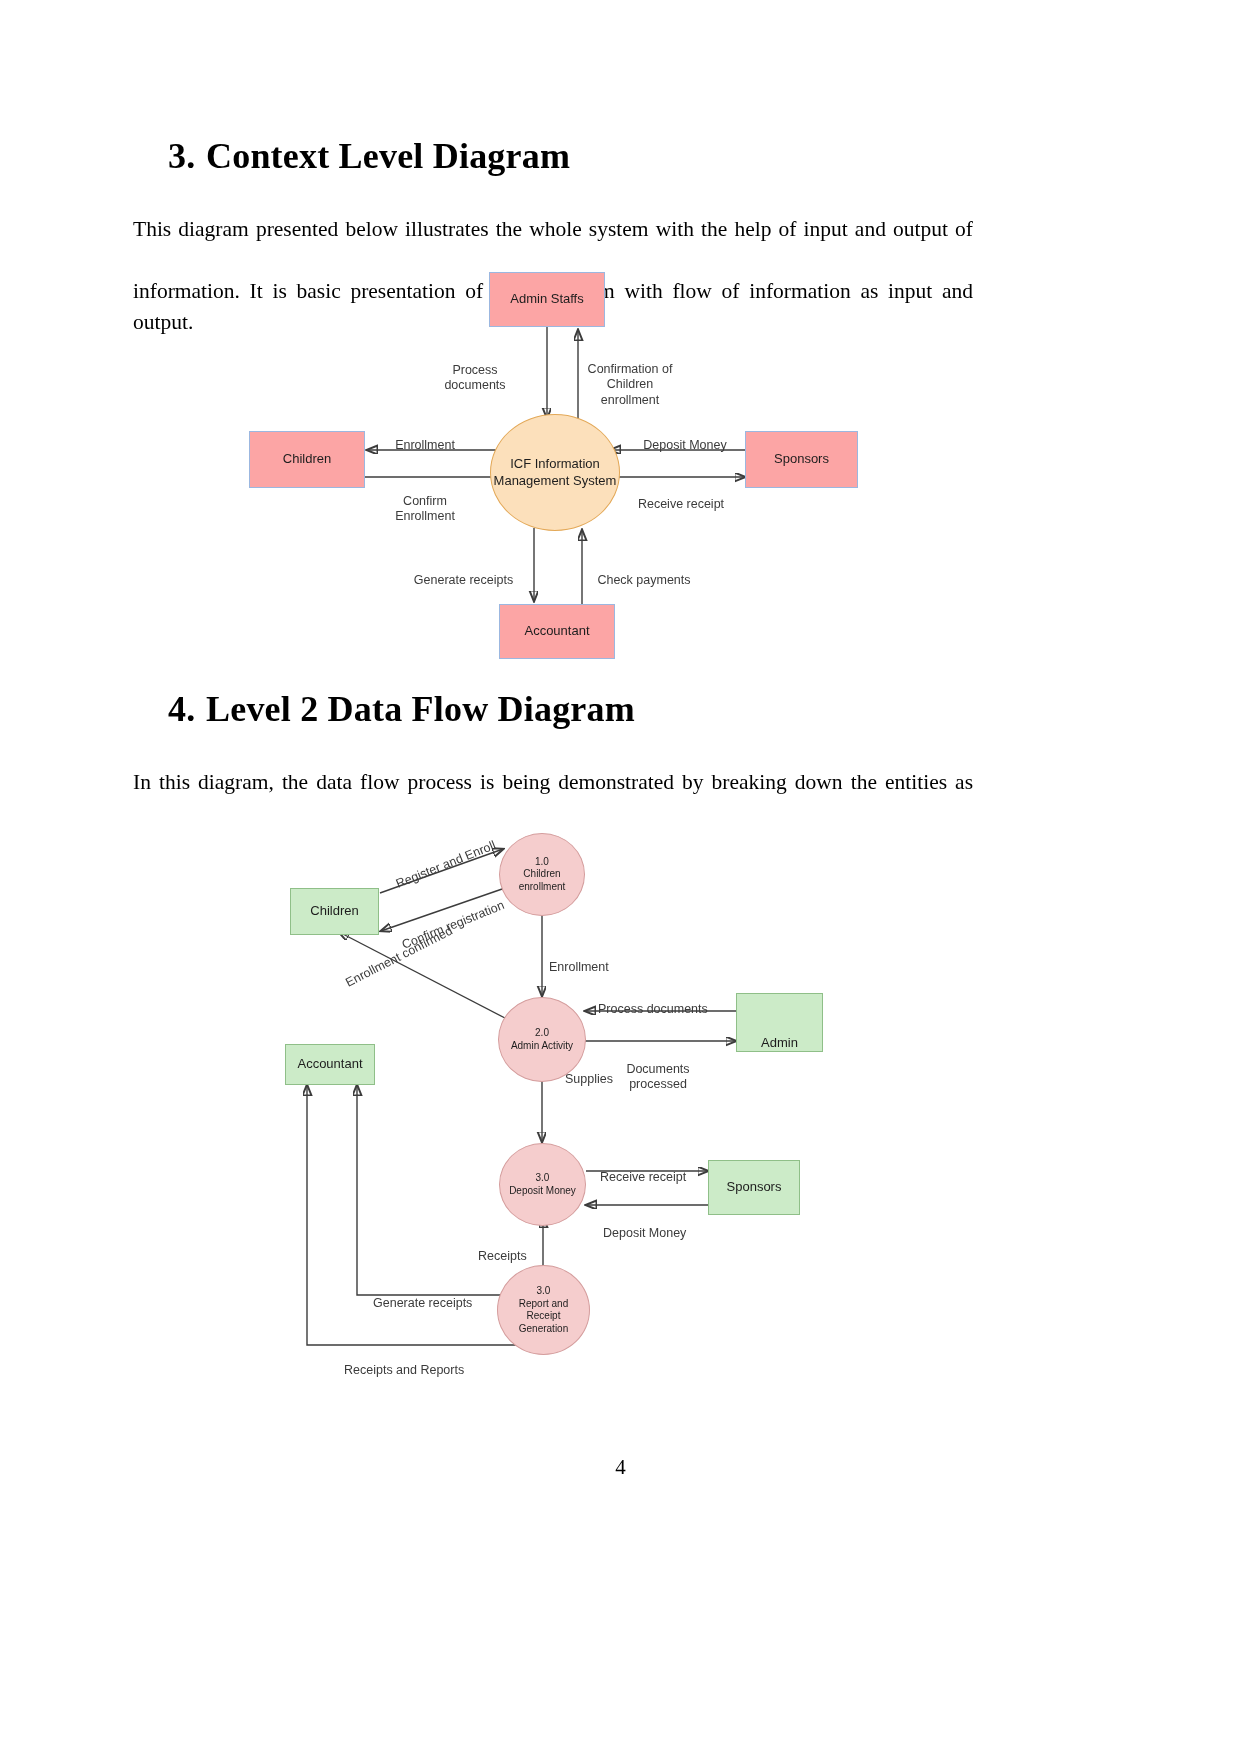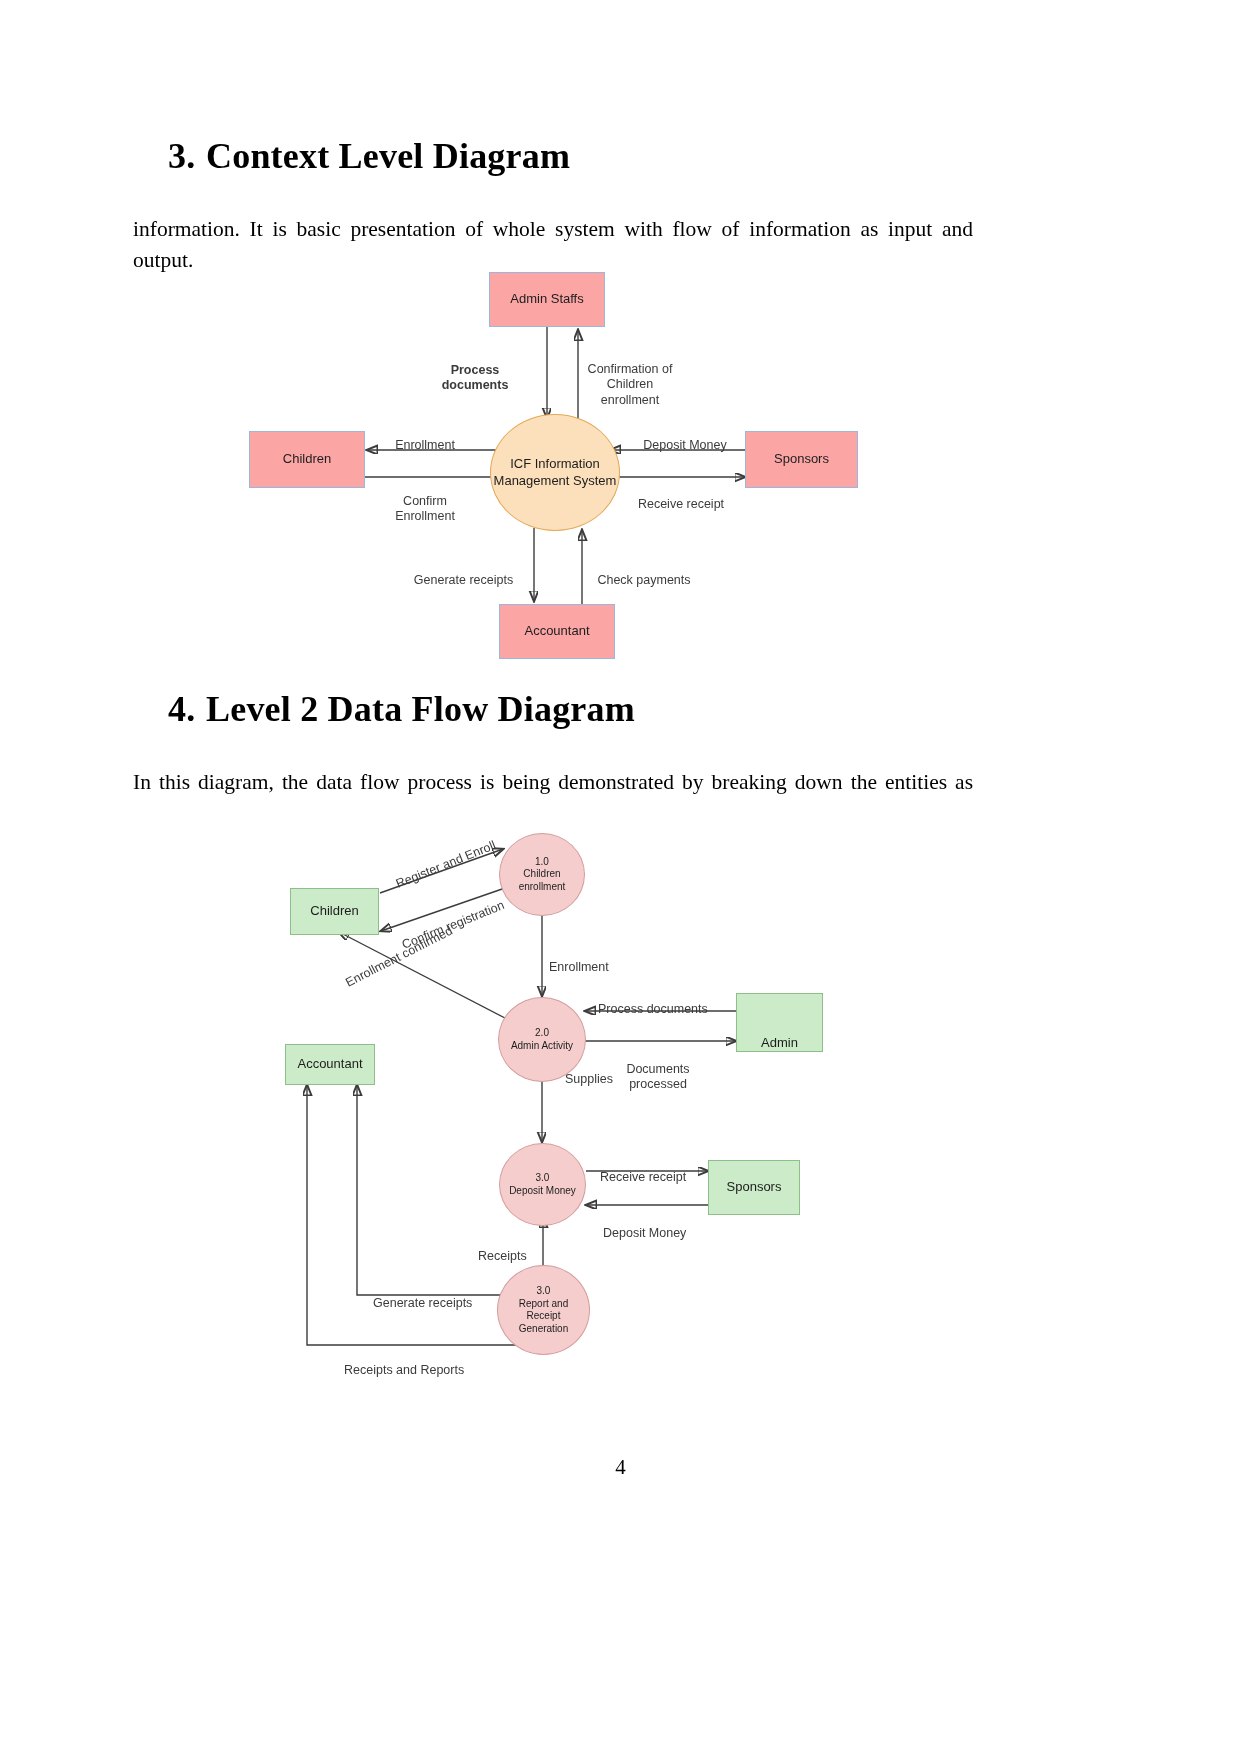--- a/index.html
+++ b/index.html
@@ -126,20 +126,21 @@
 </head>
 <body>
 
 <div class="page">
 
   <div class="heading" style="left:168px; top:135px;">
     <span class="num">3.</span><span>Context Level Diagram</span>
   </div>
 
   <div class="para" style="left:133px; top:214px; width:840px;">
+    <span class="justify-line">This diagram presented below illustrates the whole system with the help of input and output of</span>
     <span>information. It is basic presentation of whole system with flow of information as input and output.</span>
   </div>
 
   <div class="diagram" style="left:0px; top:0px; width:1241px; height:700px;">
 
     <svg class="edges" width="1241" height="700">
       <defs>
         <marker id="ah" markerWidth="9" markerHeight="9" refX="7.5" refY="3.2" orient="auto" markerUnits="strokeWidth">
           <path d="M0,0 L8,3.2 L0,6.4 z" fill="#3c3c3c" stroke="none"></path>
         </marker>
@@ -176,21 +177,21 @@
 
     <div class="node ext-blue" style="left:499px; top:604px; width:116px; height:55px;">
       <span>Accountant</span>
     </div>
 
     <div class="node proc-oval" style="left:490px; top:414px; width:130px; height:117px; white-space:pre-line;">
       <span>ICF Information
 Management System</span>
     </div>
 
-    <div class="flow-label" style="left:425px; top:347px; width:100px;font-weight:bold;">
+    <div class="flow-label" style="left:425px; top:347px; width:100px;">
       <span>Process
 documents</span>
     </div>
 
     <div class="flow-label" style="left:578px; top:346px; width:104px;">
       <span>Confirmation of
 Children
 enrollment</span>
     </div>
 

